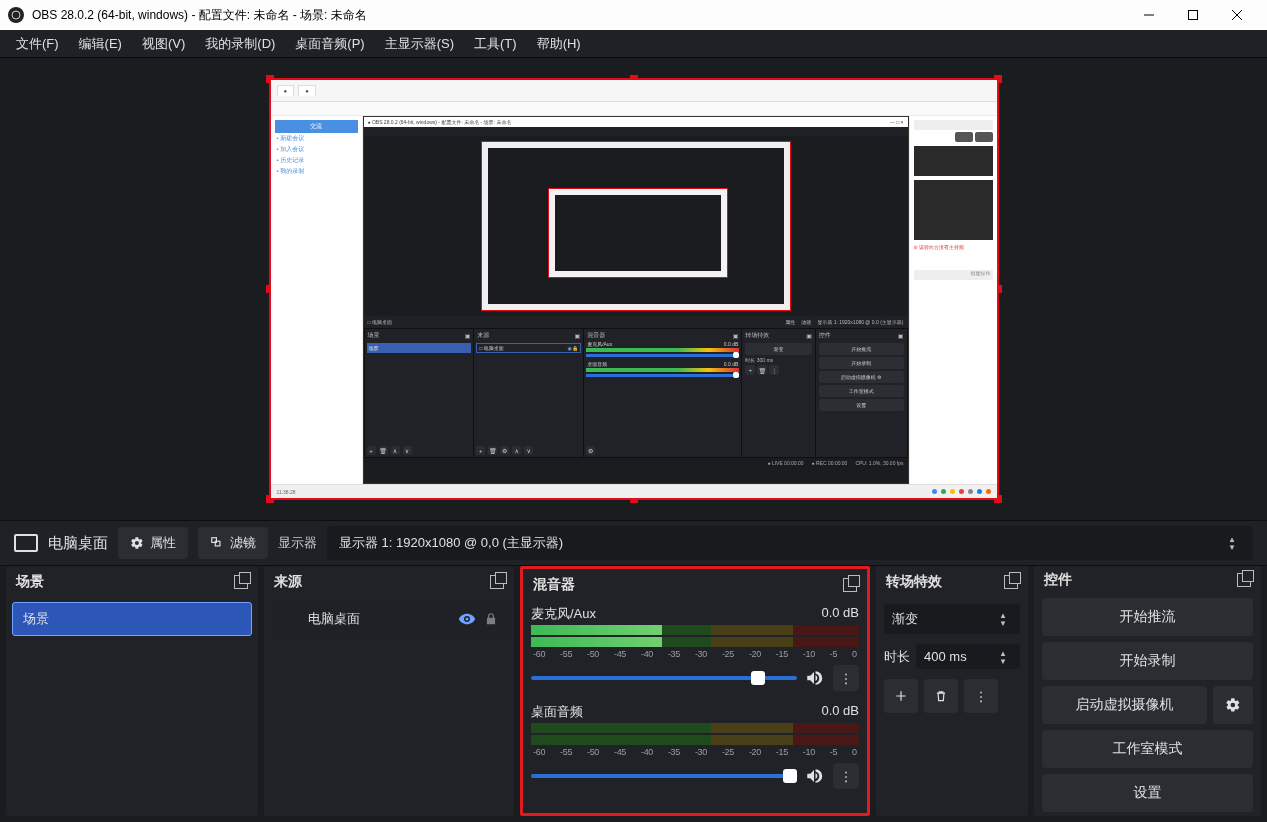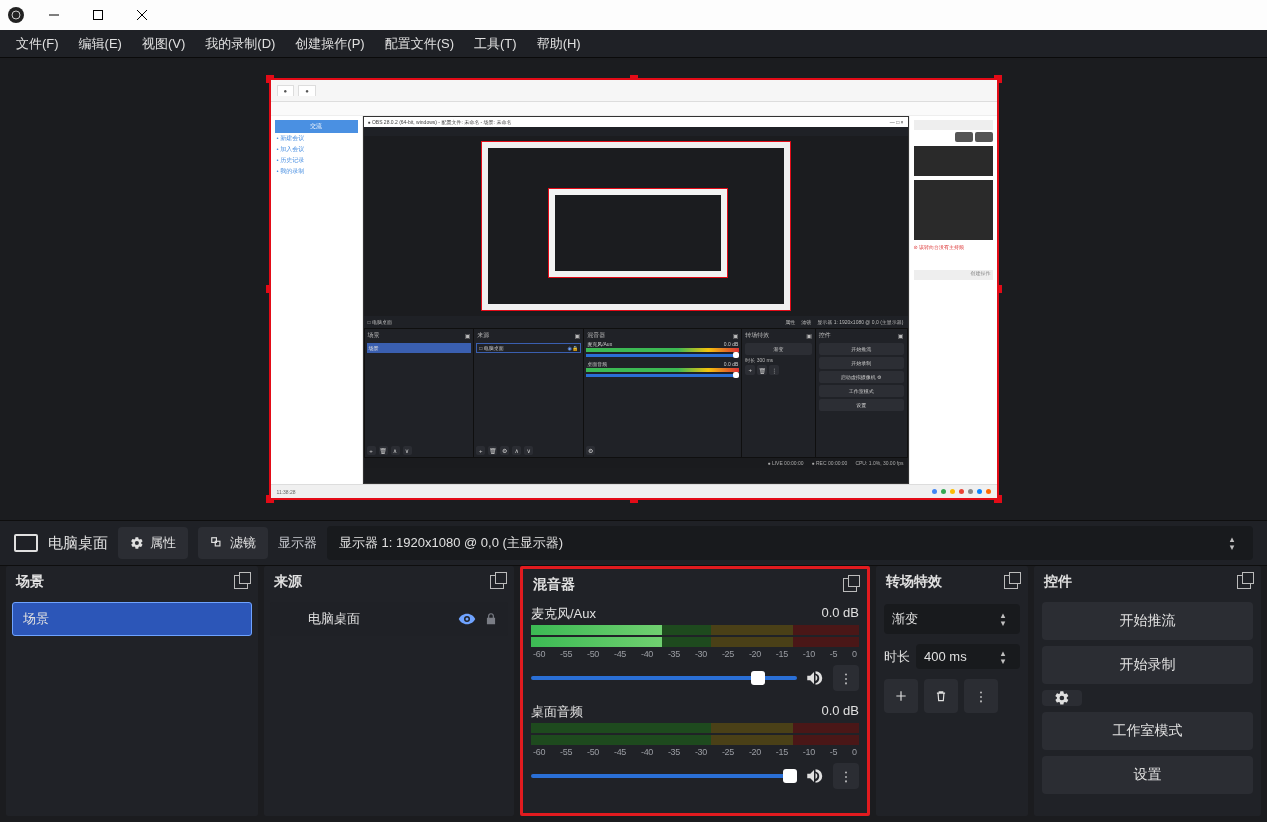--- a/index.html
+++ b/index.html
@@ -293,20 +293,21 @@
 </style>
 </head>
 <body>
 
 <div class="titlebar">
   <div class="obs-icon">
     <svg width="10" height="10" viewBox="0 0 10 10">
         <circle cx="5" cy="5" r="4" fill="none" stroke="#ccc" stroke-width="1"></circle>
       </svg>
   </div>
+  <div class="title">OBS 28.0.2 (64-bit, windows) - 配置文件: 未命名 - 场景: 未命名</div>
   <div class="wc-btn">
     <svg width="10" height="10">
         <line x1="0" y1="5" x2="10" y2="5" stroke="#000" stroke-width="1"></line>
       </svg>
   </div>
   <div class="wc-btn">
     <svg width="10" height="10">
         <rect x="0.5" y="0.5" width="9" height="9" fill="none" stroke="#000" stroke-width="1"></rect>
       </svg>
   </div>
@@ -316,22 +317,22 @@
         <line x1="10" y1="0" x2="0" y2="10" stroke="#000" stroke-width="1"></line>
       </svg>
   </div>
 </div>
 
 <div class="menubar">
   <div class="menu-item">文件(F)</div>
   <div class="menu-item">编辑(E)</div>
   <div class="menu-item">视图(V)</div>
   <div class="menu-item">我的录制(D)</div>
-  <div class="menu-item">创建操作(P)</div>
-  <div class="menu-item">配置文件(S)</div>
+  <div class="menu-item">桌面音频(P)</div>
+  <div class="menu-item">主显示器(S)</div>
   <div class="menu-item">工具(T)</div>
   <div class="menu-item">帮助(H)</div>
 </div>
 
 <div class="preview-area">
   <div class="preview-content">
     <div class="handle tl"></div>
     <div class="handle tm"></div>
     <div class="handle tr"></div>
     <div class="handle ml"></div>
@@ -667,20 +668,21 @@
 
   <div class="dock controls">
     <div class="dock-header">
       <span>控件</span>
       <span class="pop-icon"></span>
     </div>
     <div class="ctrl-list">
       <div class="ctrl-btn">开始推流</div>
       <div class="ctrl-btn">开始录制</div>
       <div class="ctrl-row">
+        <div class="ctrl-btn main">启动虚拟摄像机</div>
         <div class="gear">
           <svg width="16" height="16" viewBox="0 0 24 24">
               <path fill="#e0e0e0" d="M19.14,12.94a7,7,0,0,0,.05-.94,7,7,0,0,0-.05-.94l2.11-1.65a.5.5,0,0,0,.12-.64l-2-3.46a.5.5,0,0,0-.6-.22l-2.49,1a7,7,0,0,0-1.63-.94l-.38-2.65A.5.5,0,0,0,13.8,2H9.8a.5.5,0,0,0-.49.42L8.93,5.07A7,7,0,0,0,7.3,6l-2.49-1a.5.5,0,0,0-.6.22l-2,3.46a.5.5,0,0,0,.12.64L4.44,11a7,7,0,0,0,0,1.88L2.33,14.53a.5.5,0,0,0-.12.64l2,3.46a.5.5,0,0,0,.6.22l2.49-1a7,7,0,0,0,1.63.94l.38,2.65a.5.5,0,0,0,.49.42h4a.5.5,0,0,0,.49-.42l.38-2.65a7,7,0,0,0,1.63-.94l2.49,1a.5.5,0,0,0,.6-.22l2-3.46a.5.5,0,0,0-.12-.64ZM11.8,15.5A3.5,3.5,0,1,1,15.3,12,3.5,3.5,0,0,1,11.8,15.5Z"></path>
             </svg>
         </div>
       </div>
       <div class="ctrl-btn">工作室模式</div>
       <div class="ctrl-btn">设置</div>
     </div>
   </div>

